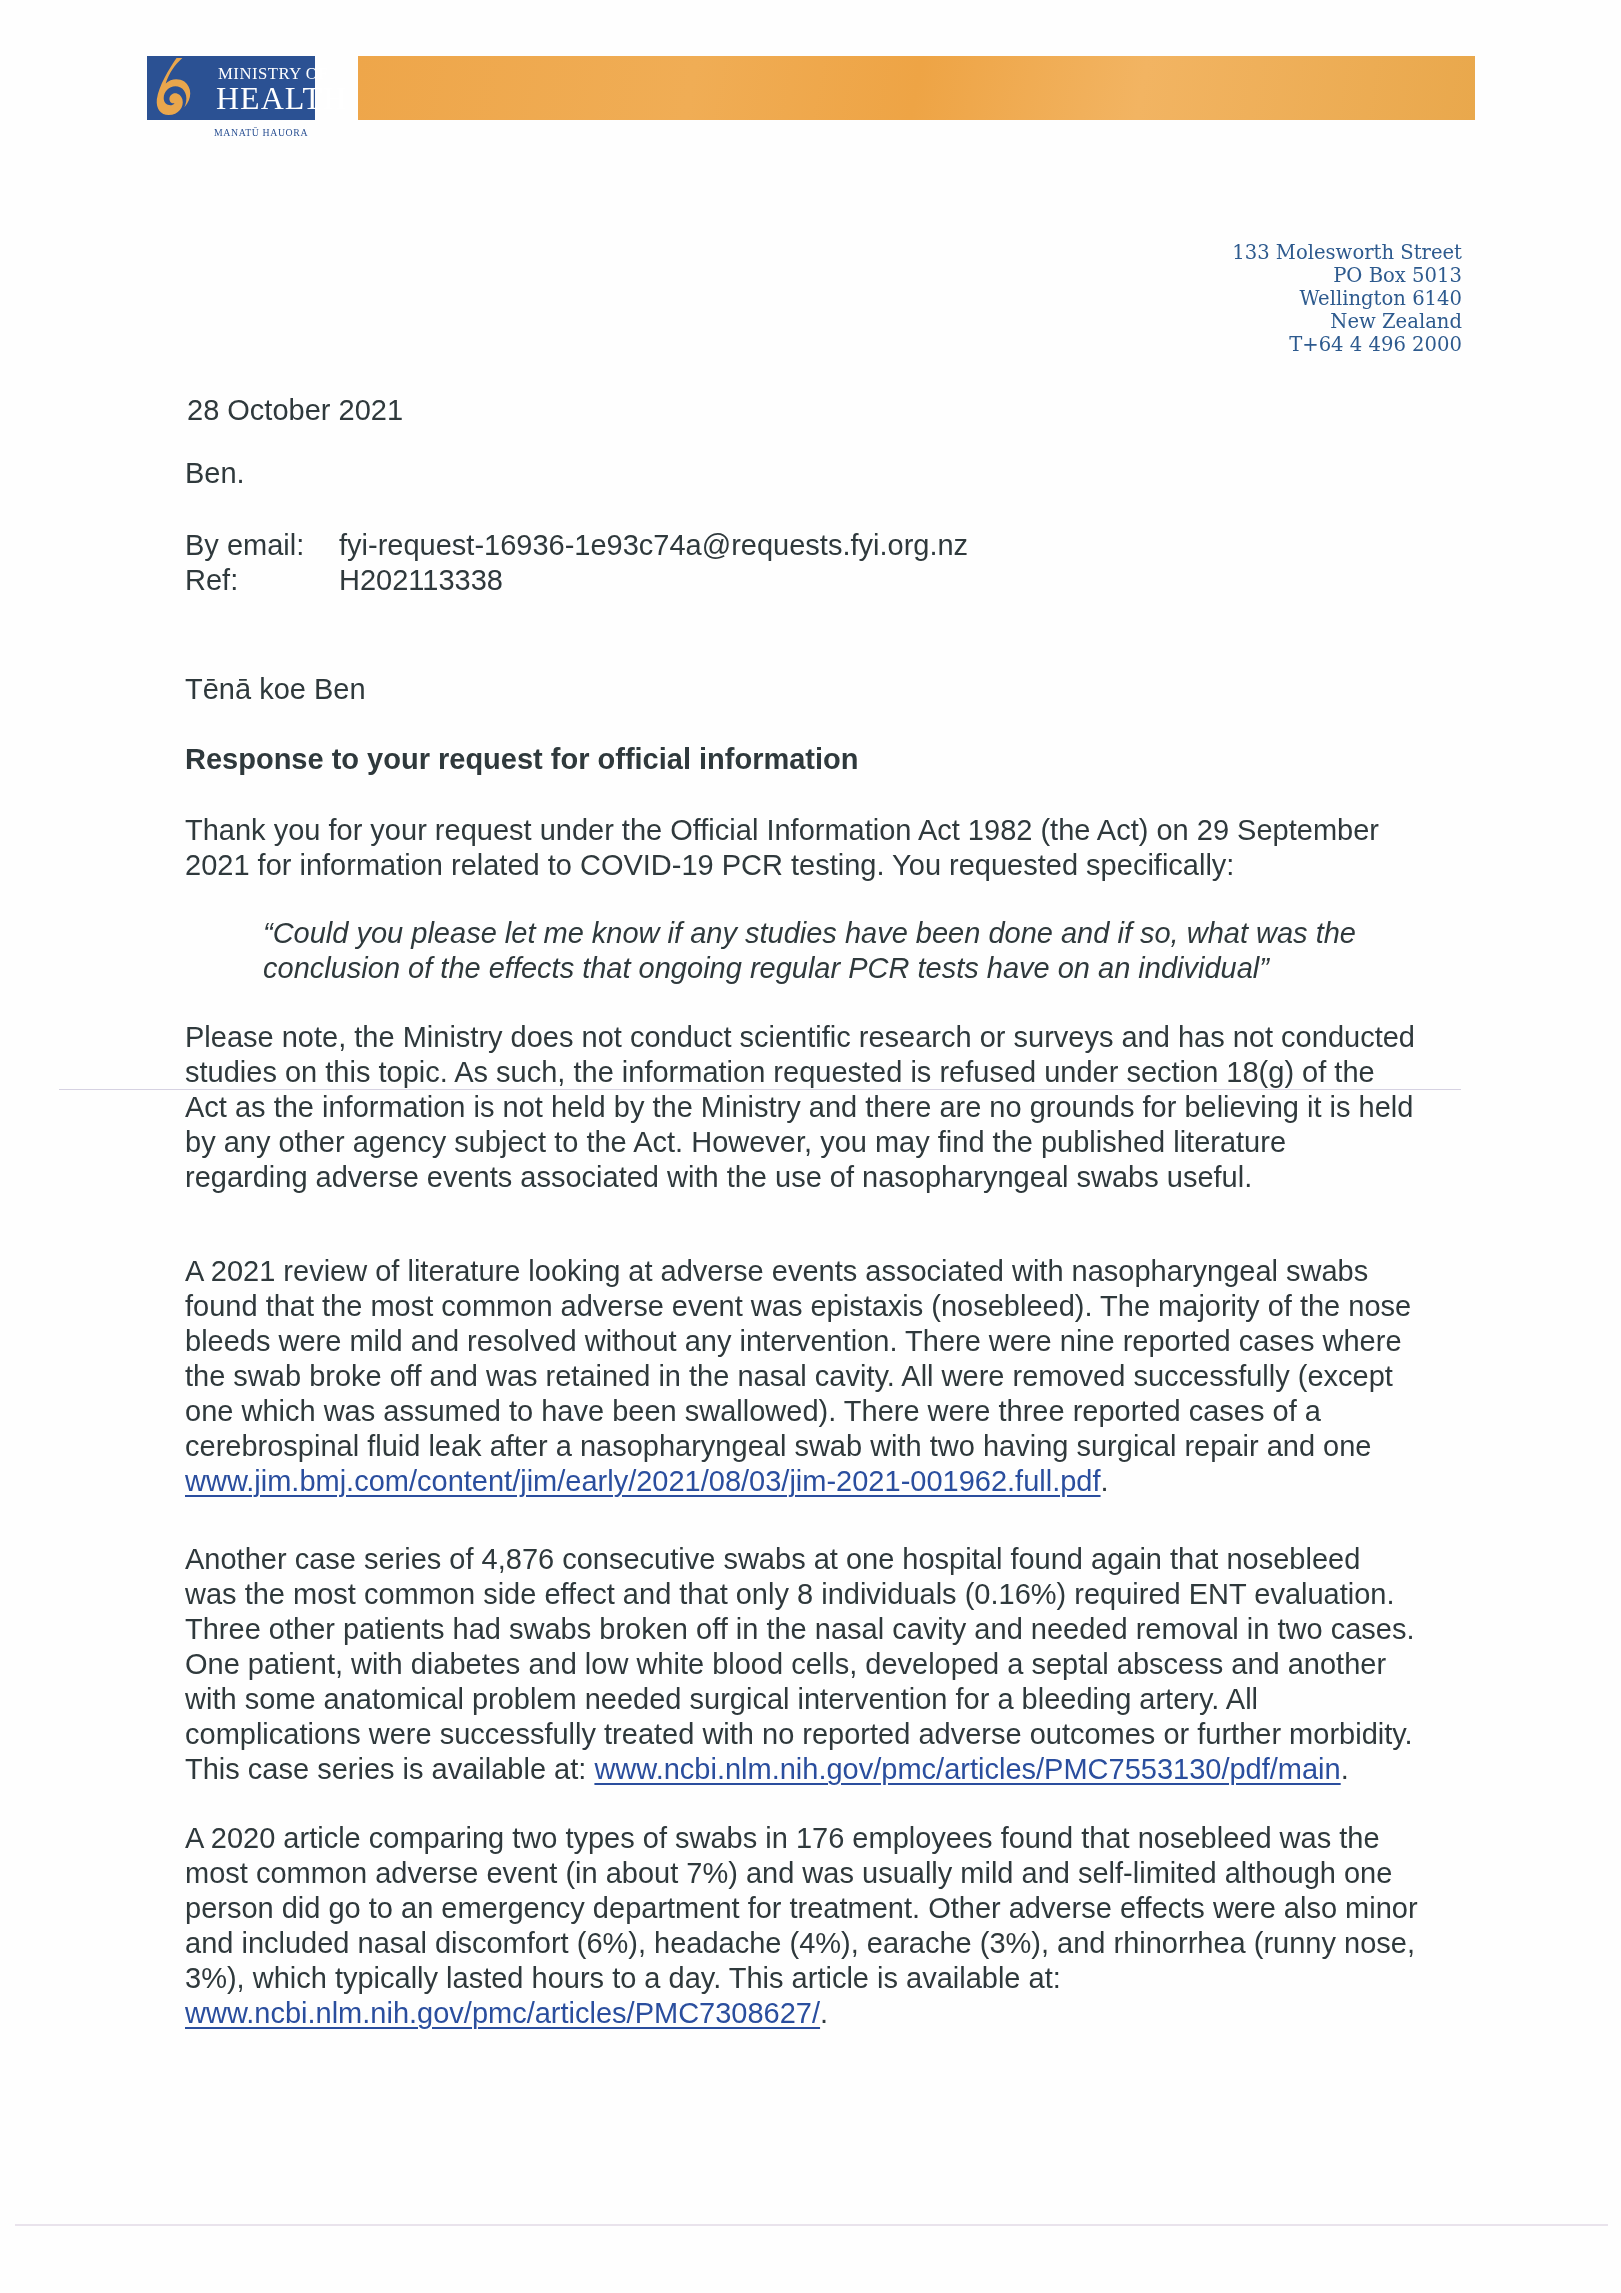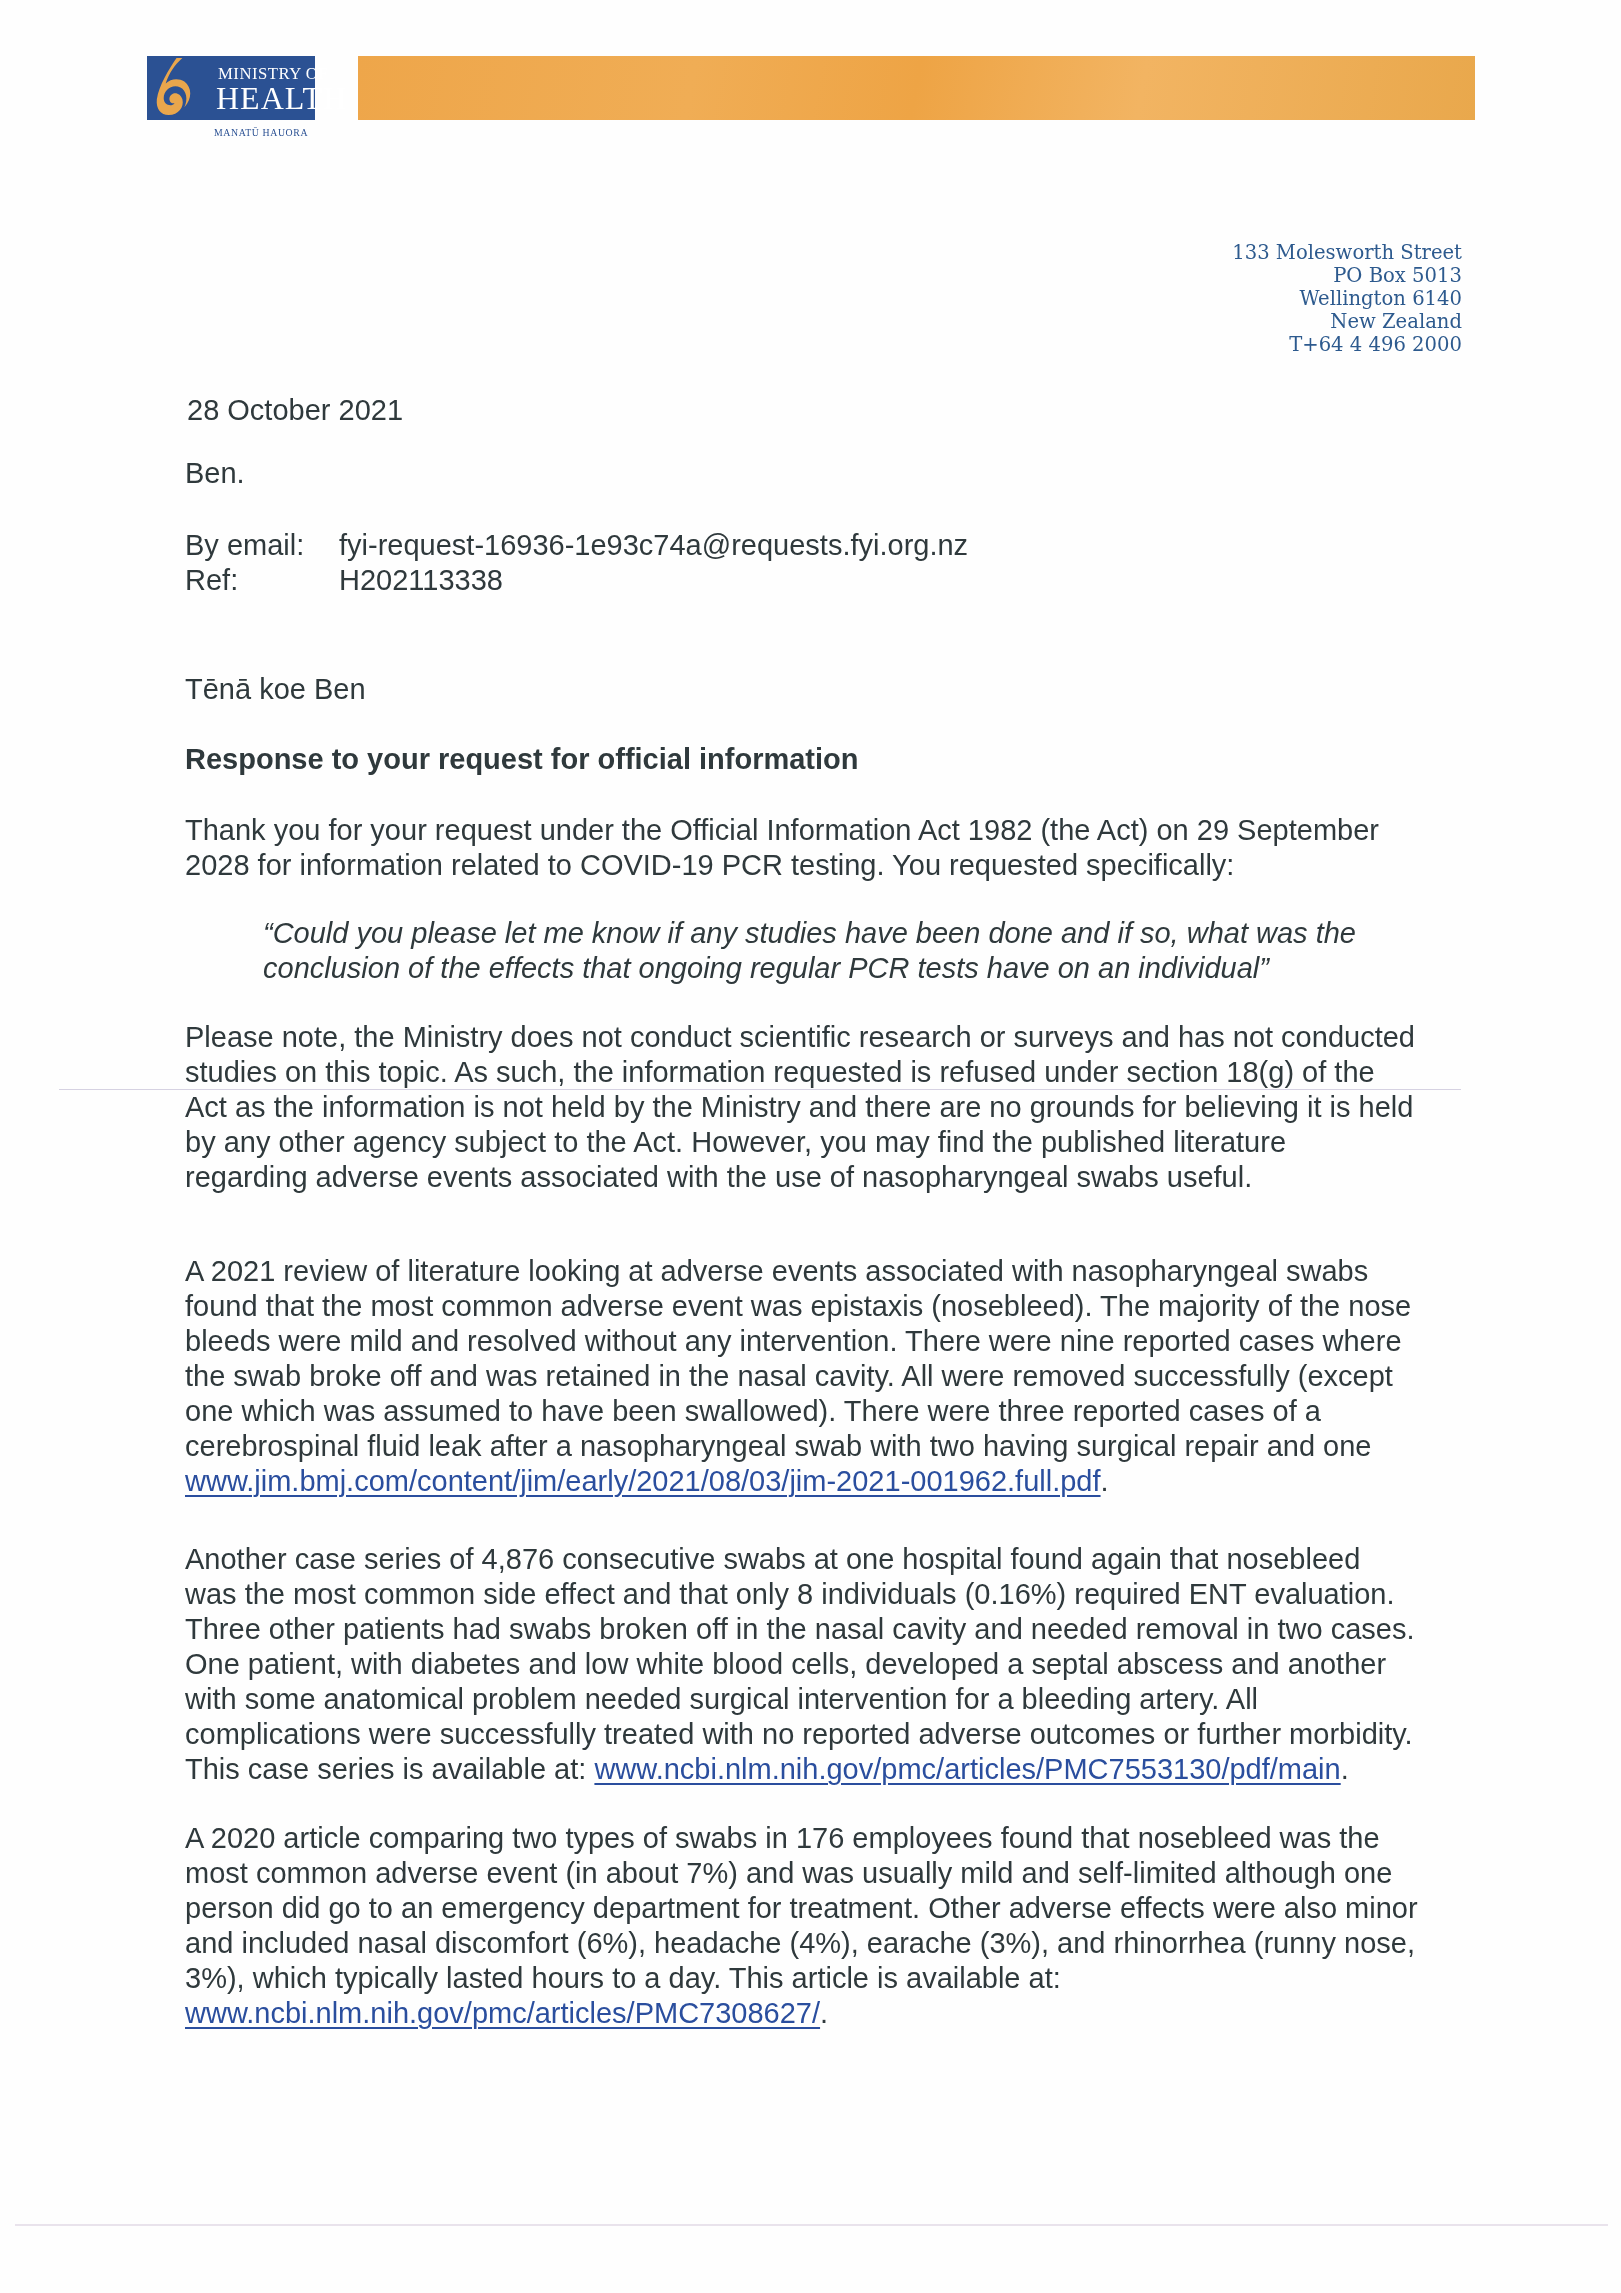--- a/index.html
+++ b/index.html
@@ -90,21 +90,21 @@
     <span class="meta-label">Ref:</span>
     <span>H202113338</span>
   </div>
 </div>
 
 <div class="abs text greeting">Tēnā koe Ben</div>
 <div class="abs text heading">Response to your request for official information</div>
 
 <div class="abs text para" style="top:813px;">
   <div>Thank you for your request under the Official Information Act 1982 (the Act) on 29 September</div>
-  <div>2028 for information related to COVID-19 PCR testing. You requested specifically:</div>
+  <div>2021 for information related to COVID-19 PCR testing. You requested specifically:</div>
 </div>
 
 <div class="abs text quote">
   <div>“Could you please let me know if any studies have been done and if so, what was the</div>
   <div>conclusion of the effects that ongoing regular PCR tests have on an individual”</div>
 </div>
 
 <div class="abs text para" style="top:1020px;">
   <div>Please note, the Ministry does not conduct scientific research or surveys and has not conducted</div>
   <div>studies on this topic. As such, the information requested is refused under section 18(g) of the</div>

